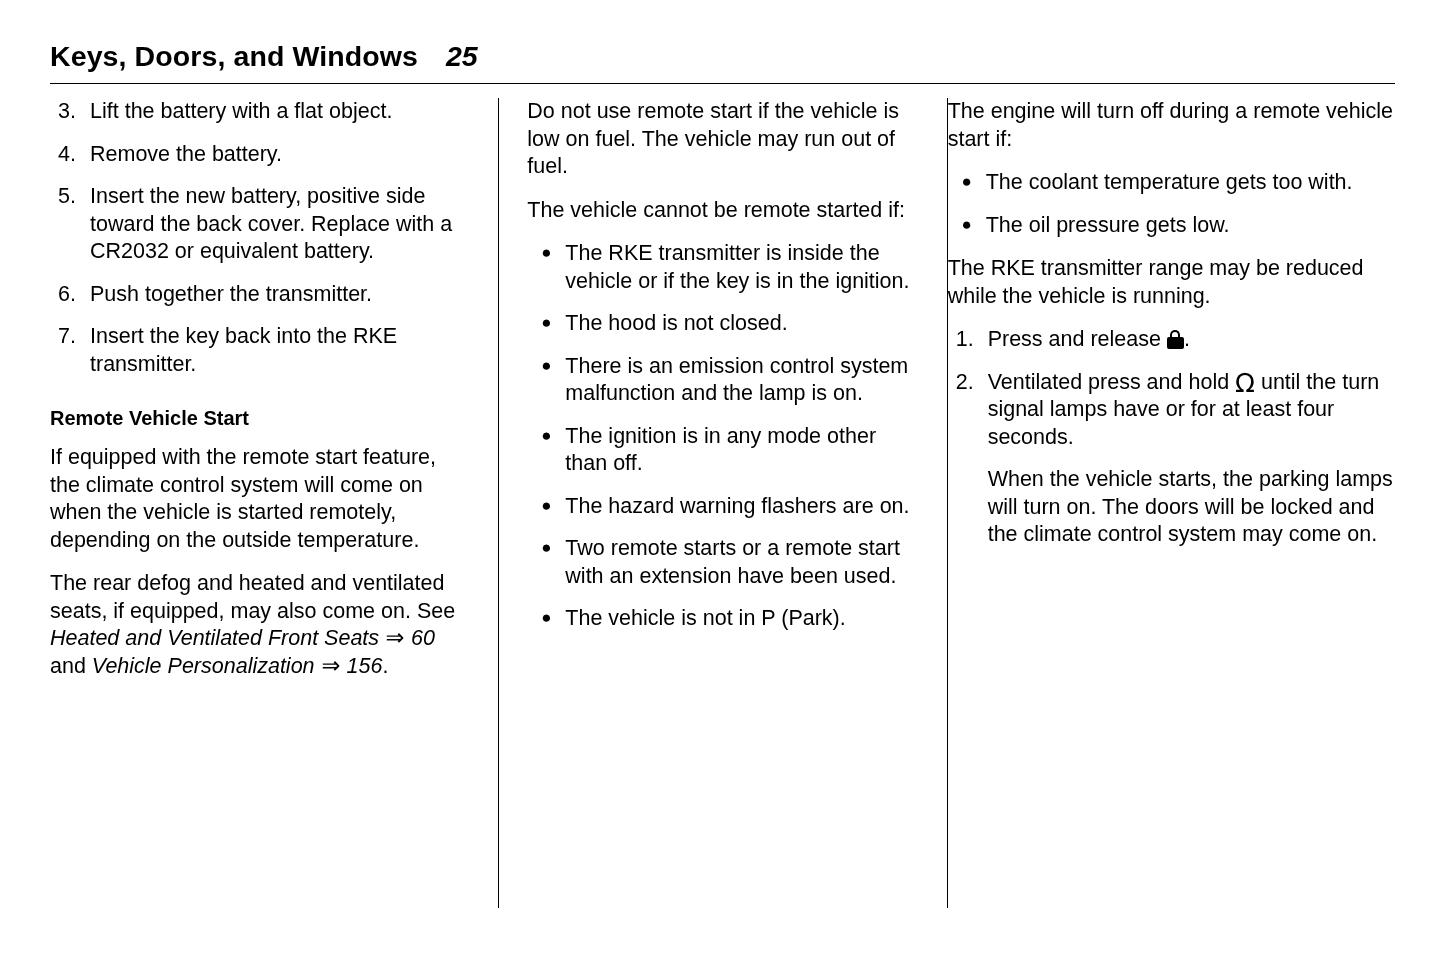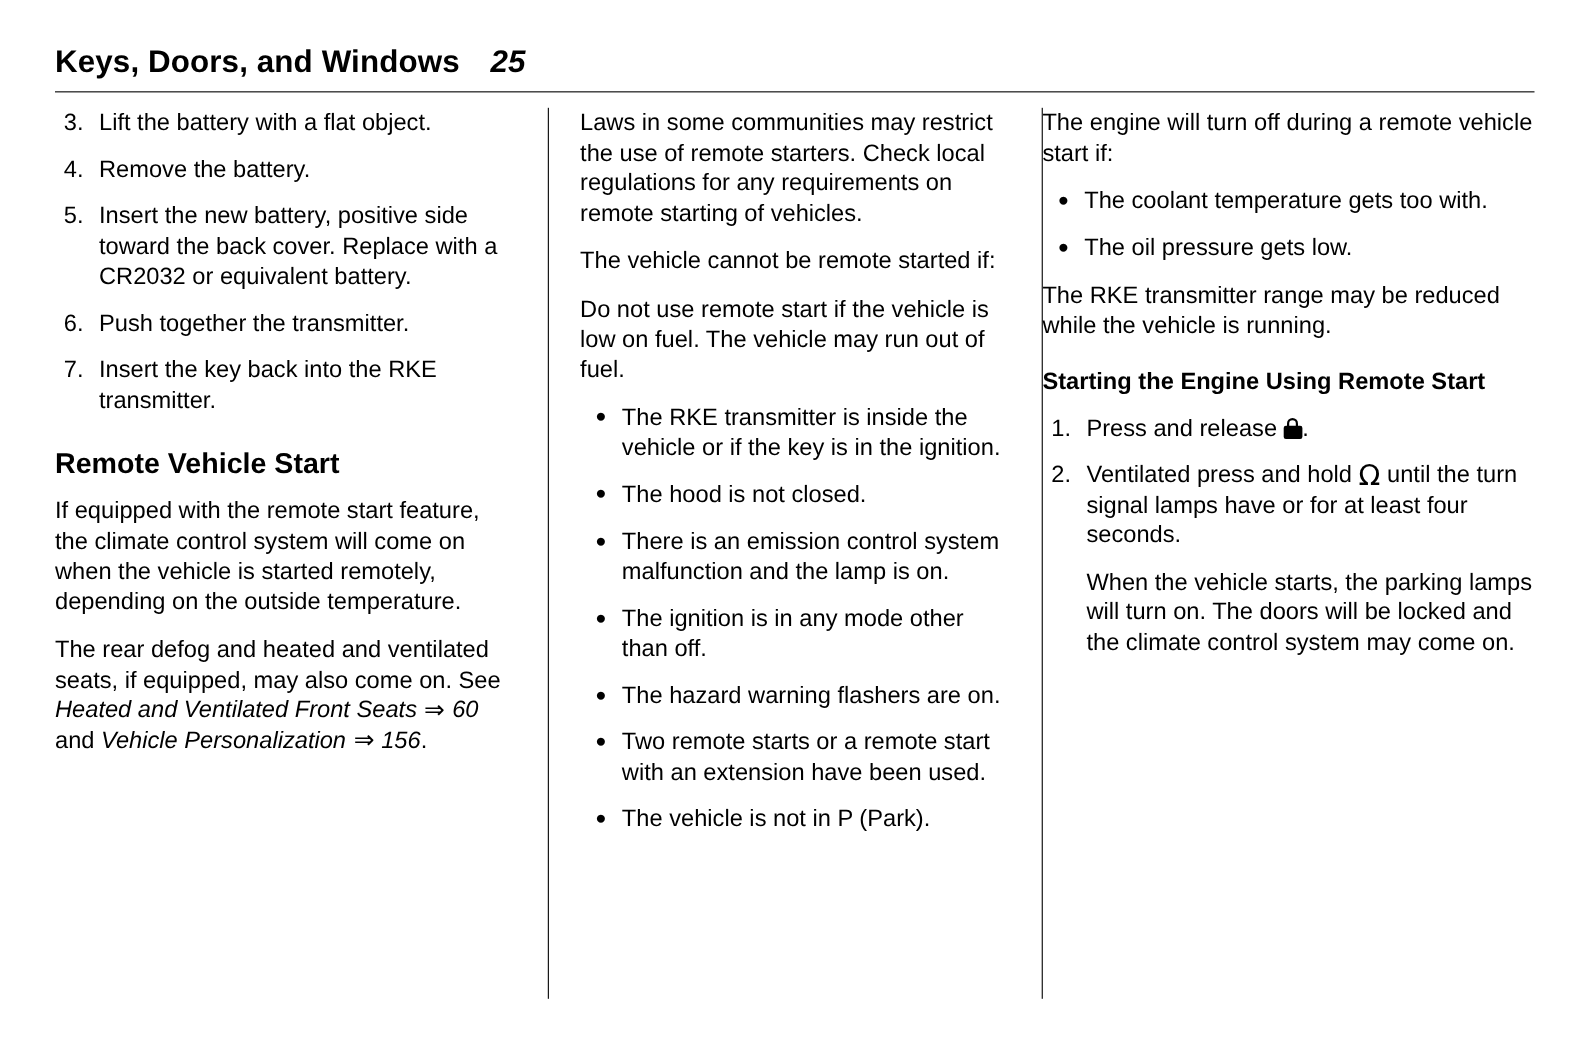--- a/index.html
+++ b/index.html
@@ -60,21 +60,21 @@
   }
   .col-3 {
     border-left: 1.5px solid #000;
   }
   p {
     margin: 0 0 16px 0;
     font-size: 21.5px;
     line-height: 1.28;
   }
   .h2 {
-    font-size: 26px;
+    font-size: 20px;
     font-weight: bold;
     margin: 28px 0 14px 0;
     line-height: 1.2;
   }
   .h3 {
     font-size: 21.5px;
     font-weight: bold;
     margin: 24px 0 14px 0;
     line-height: 1.28;
   }
@@ -191,23 +191,22 @@
 
       <div class="h2">Remote Vehicle Start</div>
 
       <p>If equipped with the remote start feature, the climate control system will come on when the vehicle is started remotely, depending on the outside temperature.</p>
 
       <p><span>The rear defog and heated and ventilated seats, if equipped, may also come on. See </span><i>Heated and Ventilated Front Seats</i><i> <span class="arrow">⇒</span> </i><i>60</i><span> and </span><i>Vehicle Personalization</i><i> <span class="arrow">⇒</span> </i><i>156</i><span>.</span></p>
 
     </div>
 
     <div class="col col-2">
-      <p>Laws in some communities may restrict the use of remote starters. Check local regulations for any requirements on remote starting of vehicles.</p>
+      <p>Do not use remote start if the vehicle is low on fuel. The vehicle may run out of fuel.</p>
       <p>The vehicle cannot be remote started if:</p>
-      <p>Do not use remote start if the vehicle is low on fuel. The vehicle may run out of fuel.</p>
 
       <div class="bullets">
         <div class="bullet">
           <span class="dot">●</span>
           <span class="txt">The RKE transmitter is inside the vehicle or if the key is in the ignition.</span>
         </div>
         <div class="bullet">
           <span class="dot">●</span>
           <span class="txt">The hood is not closed.</span>
         </div>
@@ -244,21 +243,20 @@
         </div>
         <div class="bullet">
           <span class="dot">●</span>
           <span class="txt">The oil pressure gets low.</span>
         </div>
       </div>
 
       <p>The RKE transmitter range may be reduced while the vehicle is running.</p>
 
 
-      <div class="h3">Starting the Engine Using Remote Start</div>
 
       <div class="numlist">
         <div class="numitem">
           <span class="num">1.</span>
           <span class="txt"><span>Press and release </span><span class="glyph-lock"><span class="shackle"></span><span class="body"></span></span><span>.</span></span>
         </div>
         <div class="numitem">
           <span class="num">2.</span>
           <span class="txt"><span>Ventilated press and hold </span><span class="glyph-omega">Ω</span><span> until the turn signal lamps have or for at least four seconds.</span></span>
         </div>

